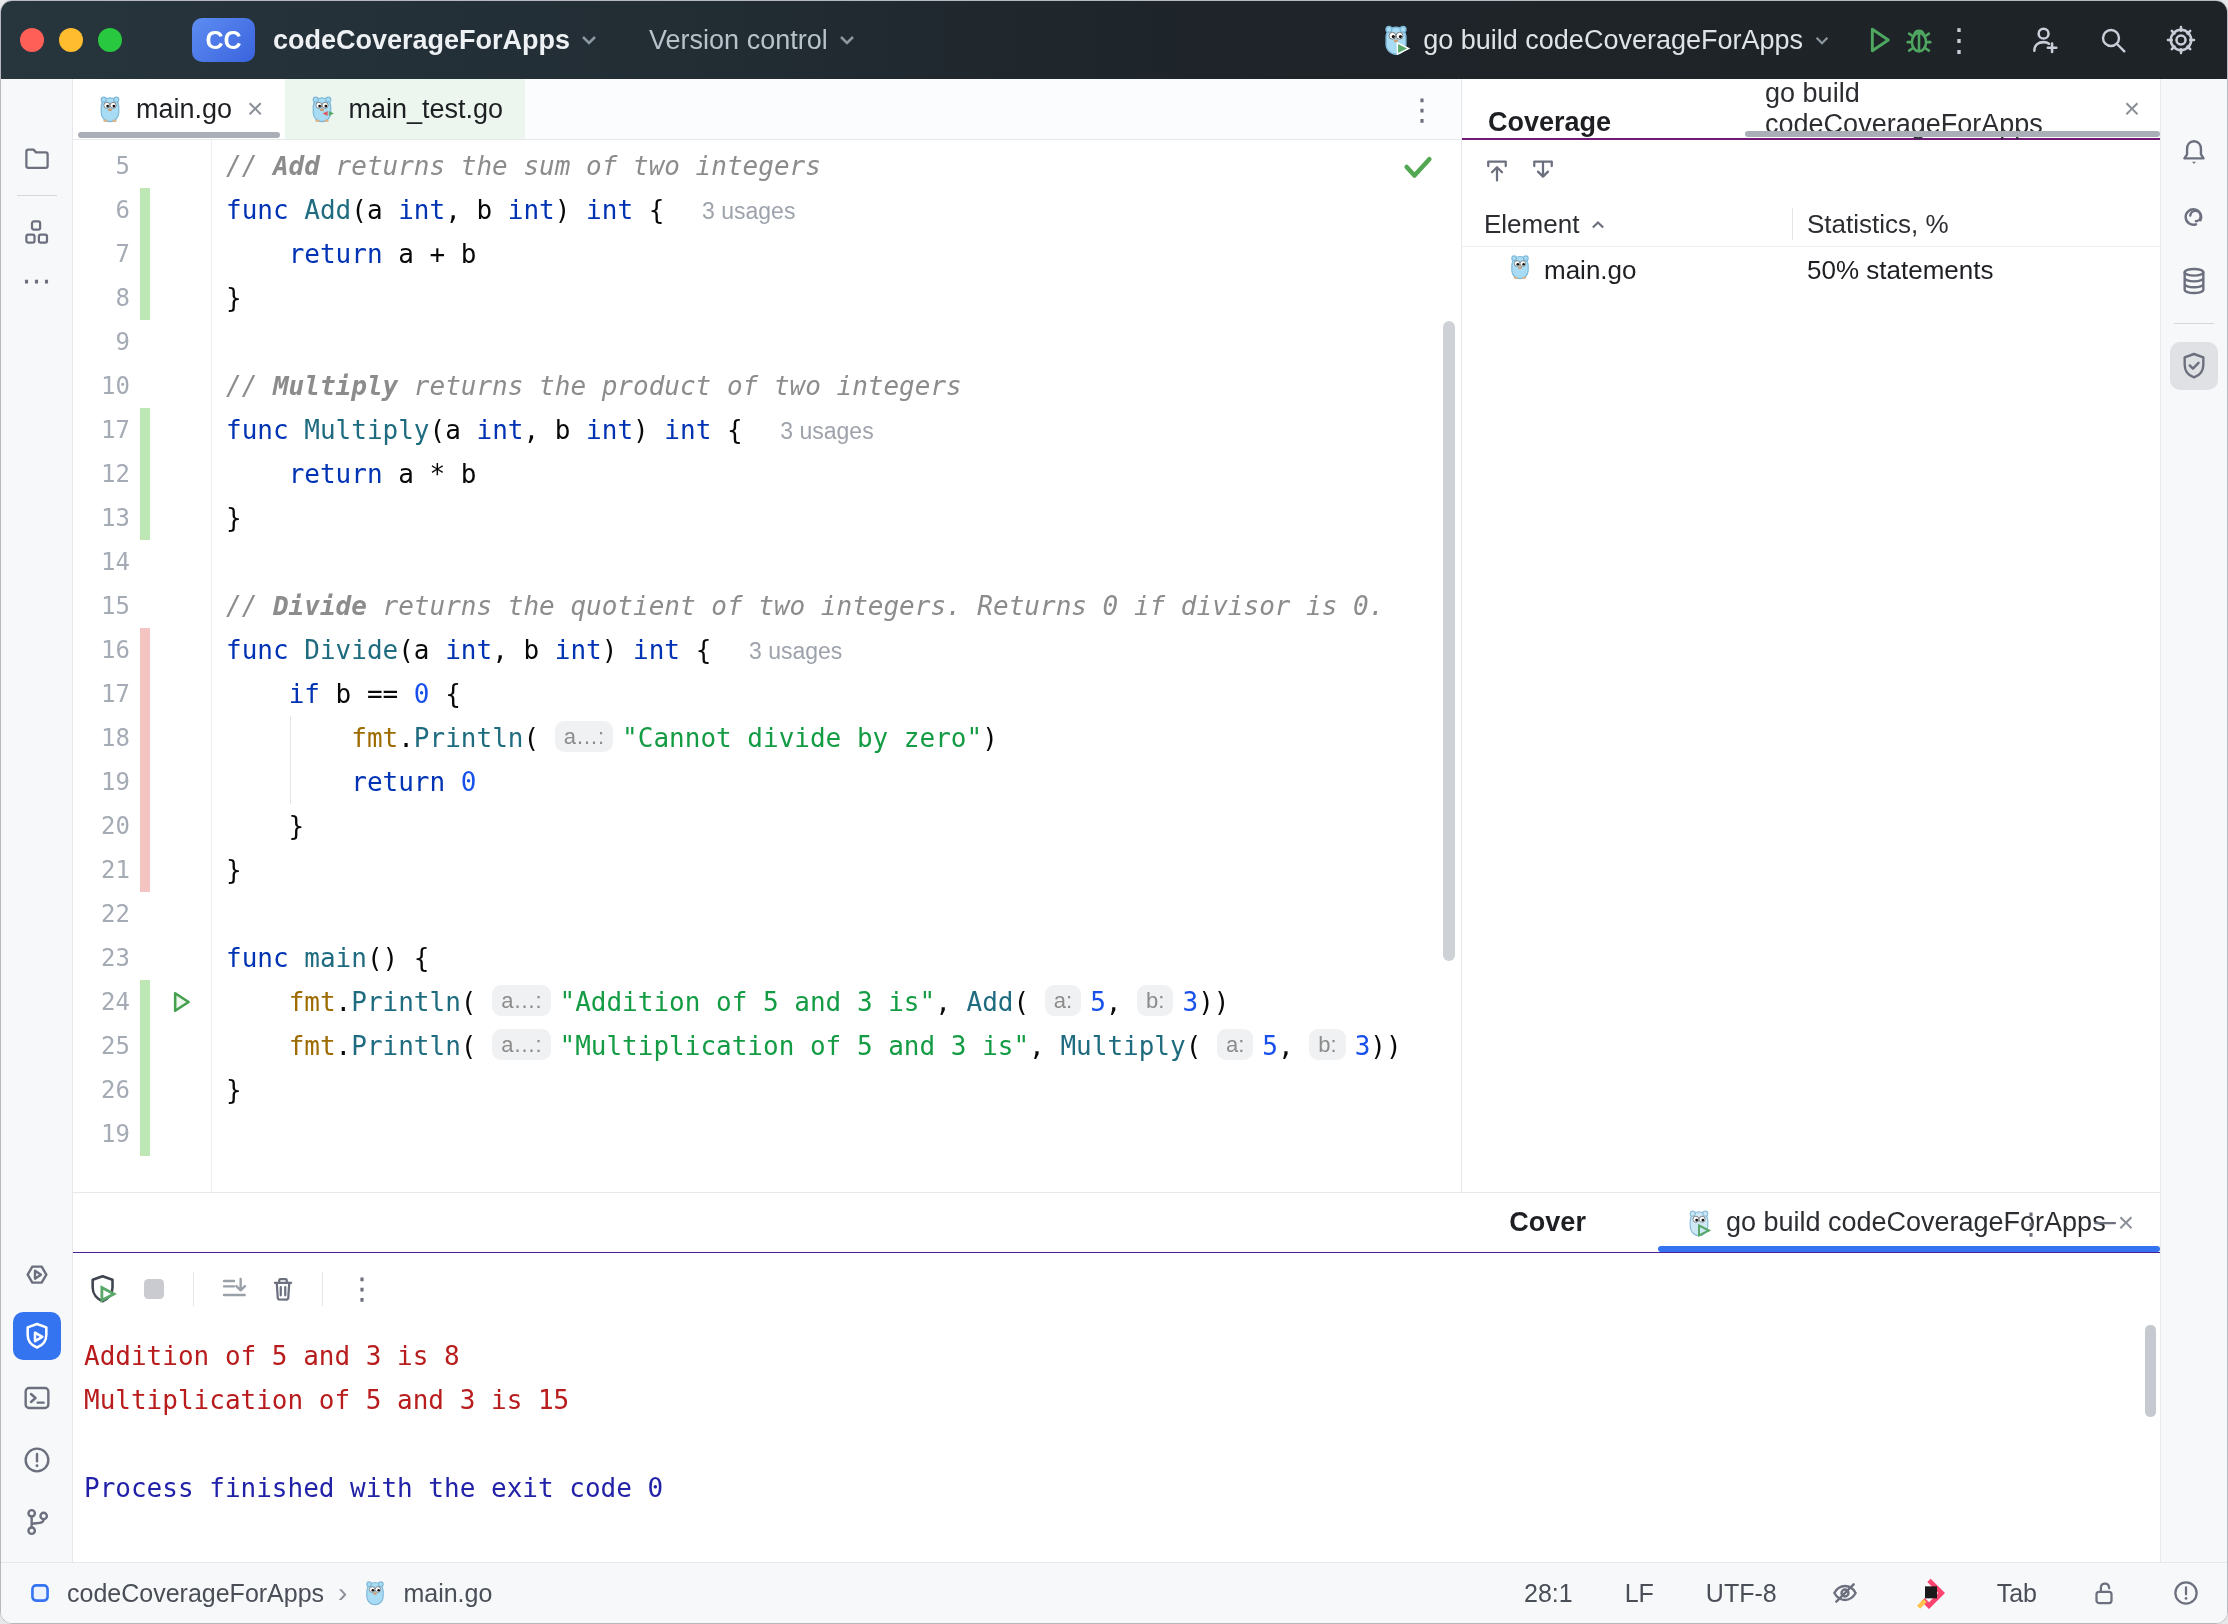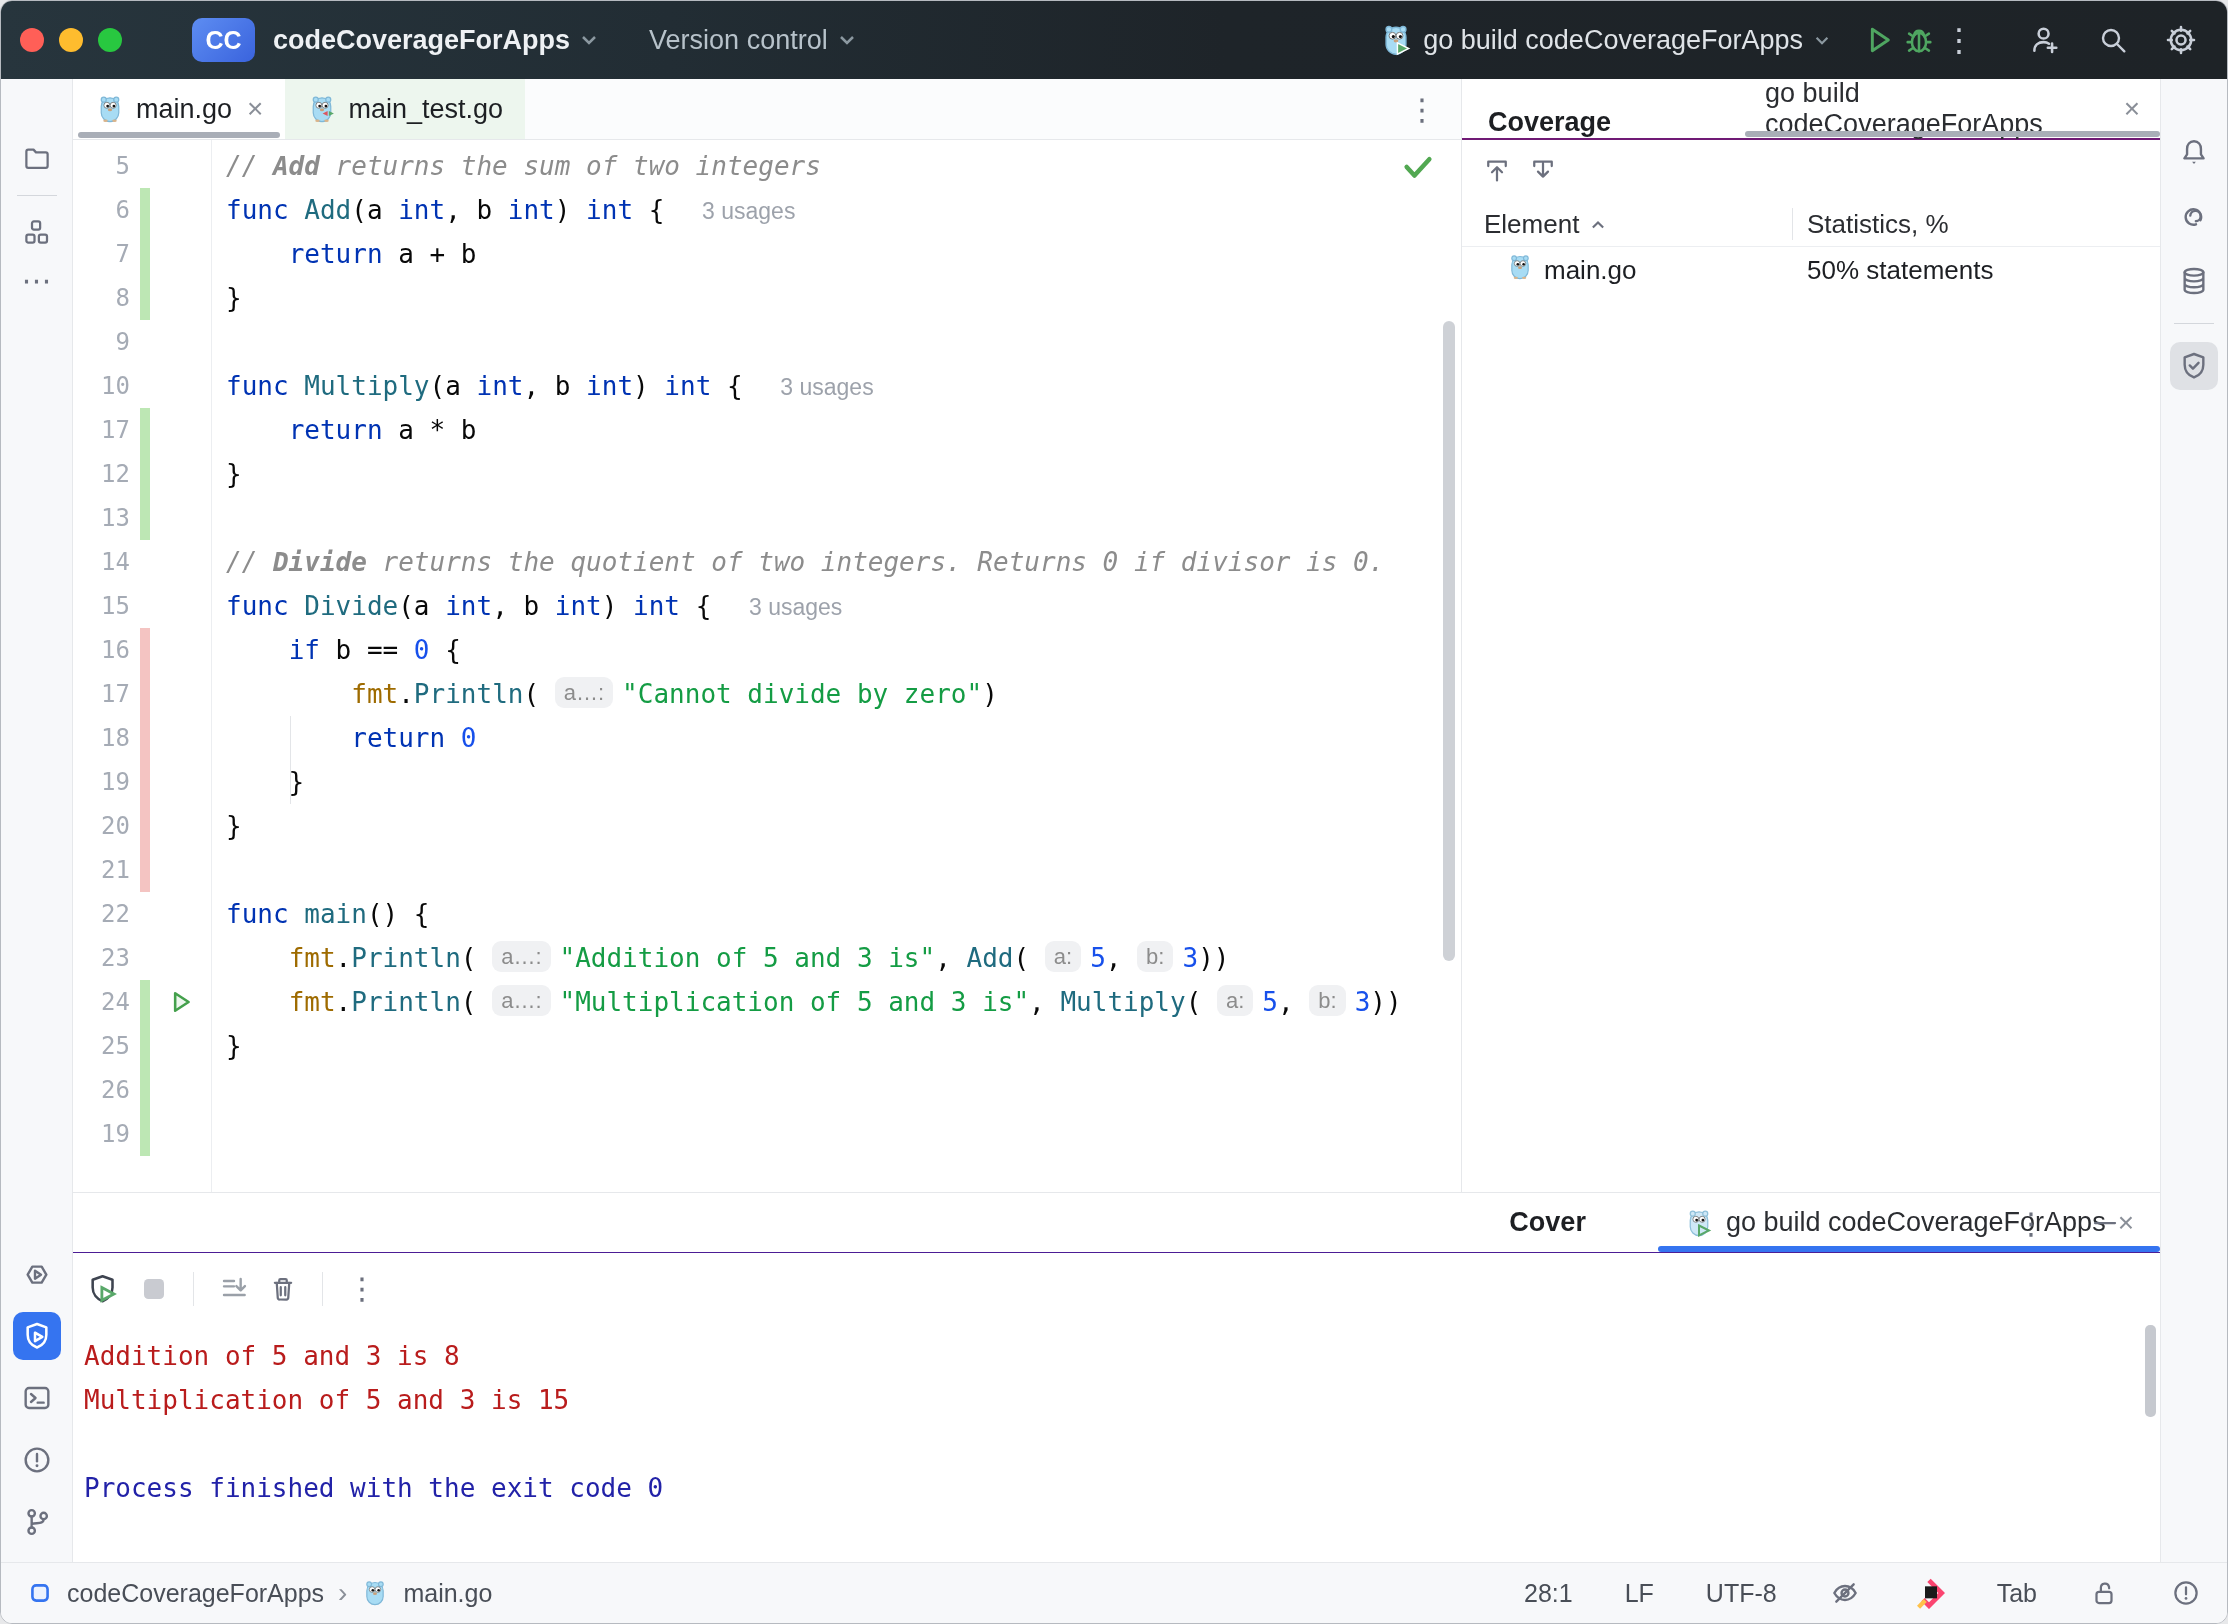--- a/index.html
+++ b/index.html
@@ -399,20 +399,21 @@
                   <span class="g-num">19</span>
                   <span class="covbar g"></span>
                 </div>
               </div>
             <div class="code" id="code">
                 <div class="c-row"><span class="tk-c">// </span><span class="tk-cb">Add</span><span class="tk-c"> returns the sum of two integers</span></div>
                 <div class="c-row"><span class="tk-k">func</span><span class="tk-t"> </span><span class="tk-f">Add</span><span class="tk-t">(a </span><span class="tk-k">int</span><span class="tk-t">, b </span><span class="tk-k">int</span><span class="tk-t">) </span><span class="tk-k">int</span><span class="tk-t"> { </span><span class="tk-u">3 usages</span></div>
                 <div class="c-row"><span class="tk-t">    </span><span class="tk-k">return</span><span class="tk-t"> a + b</span></div>
                 <div class="c-row"><span class="tk-t">}</span></div>
                 <div class="c-row"></div>
+                <div class="c-row"><span class="tk-c">// </span><span class="tk-cb">Multiply</span><span class="tk-c"> returns the product of two integers</span></div>
                 <div class="c-row"><span class="tk-k">func</span><span class="tk-t"> </span><span class="tk-f">Multiply</span><span class="tk-t">(a </span><span class="tk-k">int</span><span class="tk-t">, b </span><span class="tk-k">int</span><span class="tk-t">) </span><span class="tk-k">int</span><span class="tk-t"> { </span><span class="tk-u">3 usages</span></div>
                 <div class="c-row"><span class="tk-t">    </span><span class="tk-k">return</span><span class="tk-t"> a * b</span></div>
                 <div class="c-row"><span class="tk-t">}</span></div>
                 <div class="c-row"></div>
                 <div class="c-row"><span class="tk-c">// </span><span class="tk-cb">Divide</span><span class="tk-c"> returns the quotient of two integers. Returns 0 if divisor is 0.</span></div>
                 <div class="c-row"><span class="tk-k">func</span><span class="tk-t"> </span><span class="tk-f">Divide</span><span class="tk-t">(a </span><span class="tk-k">int</span><span class="tk-t">, b </span><span class="tk-k">int</span><span class="tk-t">) </span><span class="tk-k">int</span><span class="tk-t"> { </span><span class="tk-u">3 usages</span></div>
                 <div class="c-row"><span class="tk-t">    </span><span class="tk-k">if</span><span class="tk-t"> b == </span><span class="tk-n">0</span><span class="tk-t"> {</span></div>
                 <div class="c-row"><span class="tk-t">        </span><span class="tk-p">fmt</span><span class="tk-t">.</span><span class="tk-f">Println</span><span class="tk-t">( </span><span class="tk-h">a…:</span><span class="tk-s">"Cannot divide by zero"</span><span class="tk-t">)</span></div>
                 <div class="c-row"><span class="tk-t">        </span><span class="tk-k">return</span><span class="tk-t"> </span><span class="tk-n">0</span></div>
                 <div class="c-row"><span class="tk-t">    }</span></div>

